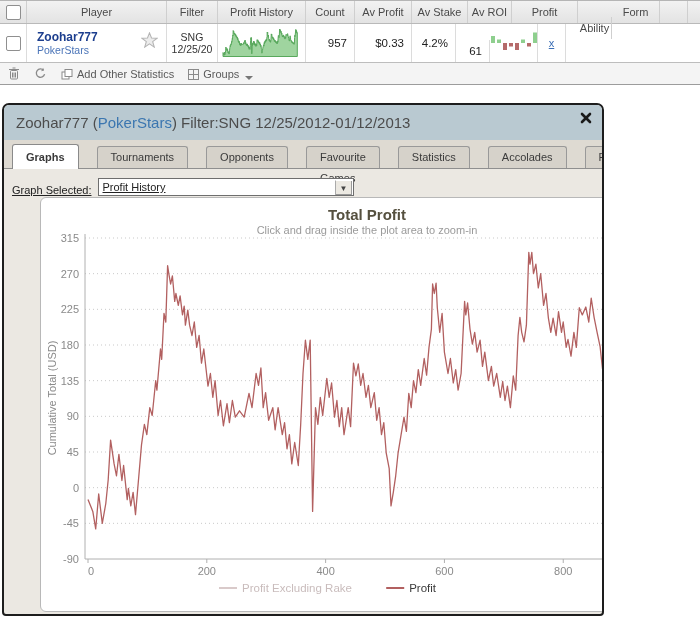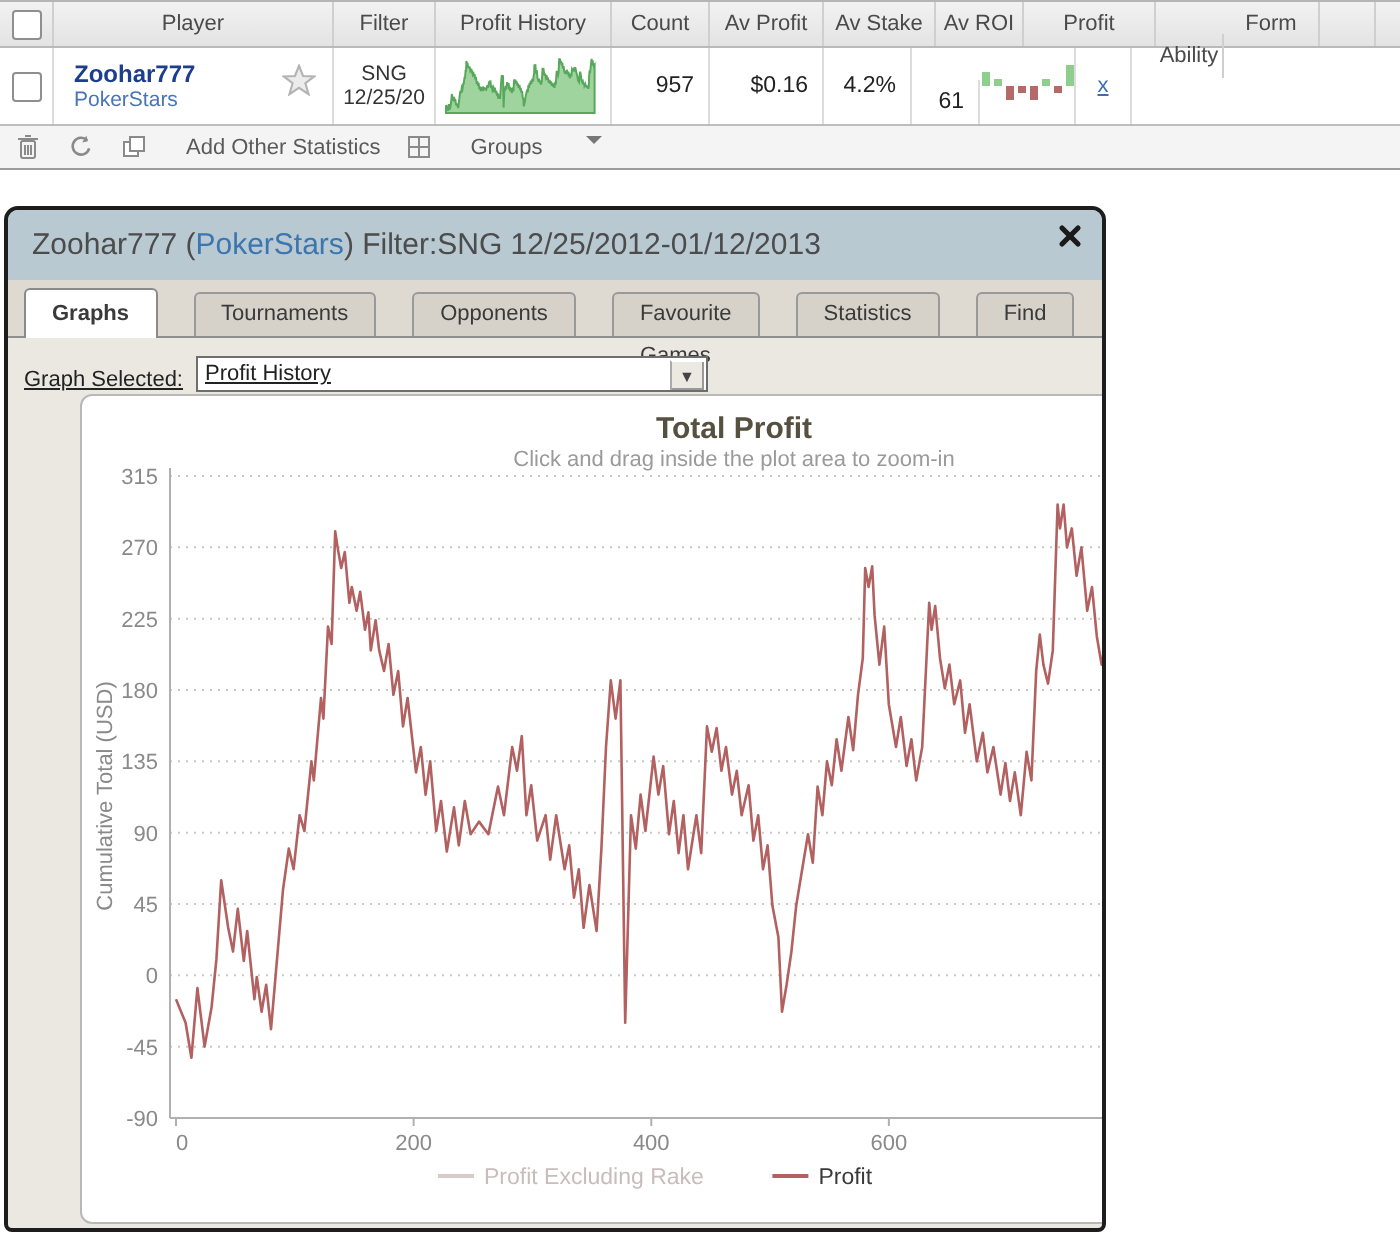--- a/index.html
+++ b/index.html
@@ -21,25 +21,25 @@
   .cb{width:13px;height:13px;background:#fff;border:1px solid #8f8f8f;border-radius:2px;}
   .playercell{flex-direction:column;align-items:flex-start!important;
               justify-content:center!important;padding-left:10px;}
   .pname{font-weight:bold;color:#1c3e8e;font-size:12px;line-height:14px;}
   .psite{color:#4a74b8;font-size:10.5px;line-height:13px;}
   .star{position:absolute;right:8px;top:8px;}
   .filtercell{flex-direction:column;font-size:10.5px;color:#333;line-height:12px;overflow:hidden;white-space:nowrap;}
   .removelink{color:#3b6eb5;text-decoration:underline;font-size:11px;}
   .toolbar{display:flex;align-items:center;gap:14px;height:21px;background:#f4f4f4;
            border-bottom:1px solid #9c9c9c;padding-left:8px;font-size:11px;color:#5a5a5a;}
-  .tbtn{display:flex;align-items:flex-start;gap:20px;cursor:default;}
+  .tbtn{display:flex;align-items:flex-end;gap:4px;cursor:default;}
   .caret{display:inline-block;width:0;height:0;border-left:4px solid transparent;
          border-right:4px solid transparent;border-top:4px solid #777;margin-left:2px;}
   
-  .popup{position:absolute;left:2px;top:103px;width:551px;height:513px;box-sizing:border-box;
+  .popup{position:absolute;left:2px;top:103px;width:602px;height:513px;box-sizing:border-box;
          border:2px solid #1d1d1d;border-radius:7px 7px 4px 4px;background:#ebe8e2;overflow:hidden;}
   .titlebar{position:relative;height:35px;background:#b9c9d1;display:flex;align-items:center;
             padding-left:12px;font-size:15px;color:#4c4c4c;}
   .titlesite{color:#3b76b0;}
   .closebtn{position:absolute;right:8px;top:5px;width:16px;height:16px;cursor:pointer;}
   .tabstrip{position:relative;height:28px;background:#dedad2;border-bottom:1px solid #8f8f8f;
             display:flex;align-items:flex-end;padding-left:8px;}
   .tab{height:21px;line-height:21px;padding:0 13px;font-size:11px;color:#3a3a3a;
        background:#d6d2ca;border:1px solid #999;border-bottom:none;border-radius:3px 3px 0 0;
        margin-right:18px;cursor:pointer;}
@@ -103,21 +103,21 @@
       <div class="cell c2 filtercell">
         <span>SNG</span>
         <span>12/25/20</span>
       </div>
       <div class="cell c3">
         <svg id="sparkline" width="82" height="32">
             <polygon points="2.0,25.6 2.6,26.8 3.0,28.4 3.4,25.1 3.8,27.9 4.3,26.0 4.6,23.8 4.9,20.0 5.4,22.3 5.7,23.4 6.0,21.4 6.3,23.8 6.6,22.4 7.0,25.6 7.2,24.6 7.5,26.2 7.8,24.9 8.1,27.1 8.5,23.8 8.9,20.5 9.2,18.5 9.5,19.5 9.9,16.9 10.2,17.7 10.7,14.4 10.8,15.3 11.3,11.4 11.5,12.3 11.8,8.0 12.0,8.8 12.2,3.5 12.4,4.3 12.6,5.2 12.8,4.5 13.1,6.9 13.3,6.1 13.6,7.3 13.8,6.3 14.1,8.1 14.4,7.3 14.5,9.1 14.8,7.7 15.0,9.1 15.3,10.1 15.6,8.8 16.0,11.2 16.3,10.1 16.6,12.7 16.9,11.4 17.4,14.9 17.7,13.7 18.0,15.9 18.3,14.4 18.7,17.7 19.0,16.3 19.4,18.6 19.8,16.5 20.1,18.4 20.5,16.3 20.9,17.8 21.4,17.2 22.1,17.8 22.7,15.6 23.0,16.9 23.6,13.7 23.9,14.8 24.2,13.2 24.5,16.9 24.8,15.5 25.2,18.1 25.7,16.9 26.0,19.0 26.4,16.9 26.9,19.5 27.2,18.4 27.5,20.8 27.8,19.5 28.1,22.3 28.5,20.2 29.0,22.4 29.3,18.5 29.6,13.7 29.9,10.6 30.2,12.3 30.5,10.6 30.8,26.8 31.2,16.9 31.5,18.5 31.8,15.9 32.1,17.7 32.6,14.1 33.0,15.9 33.3,14.6 33.6,17.8 33.9,16.3 34.2,18.7 34.6,16.9 34.9,19.5 35.4,16.9 35.7,18.7 36.1,12.7 36.4,13.9 36.7,12.8 37.0,14.8 37.3,13.7 37.7,15.9 38.0,14.8 38.3,16.9 38.7,15.5 39.1,18.1 39.4,16.9 39.7,19.5 40.0,18.4 40.3,21.2 40.7,22.7 40.9,26.2 41.2,24.9 41.5,23.4 41.8,21.2 42.2,19.5 42.6,17.8 42.9,19.2 43.2,15.6 43.5,16.9 43.8,14.4 44.1,15.5 44.4,13.3 44.7,14.8 45.2,12.3 45.5,13.8 45.8,11.2 46.1,9.5 46.2,5.2 46.4,6.1 46.7,5.2 46.8,7.5 47.1,9.8 47.4,8.0 47.7,11.7 48.2,13.7 48.5,12.3 48.9,14.6 49.2,13.3 49.5,15.3 49.9,13.7 50.3,6.9 50.5,8.1 50.7,7.0 51.0,9.5 51.3,10.9 51.6,9.8 51.9,11.7 52.3,10.6 52.6,13.0 52.9,11.7 53.4,14.4 53.8,13.0 54.1,14.9 54.5,13.7 54.9,15.9 55.2,14.5 55.5,16.3 55.8,14.9 56.2,16.9 56.6,13.9 56.9,15.3 57.2,10.1 57.4,8.4 57.7,9.8 58.0,10.7 58.3,9.1 58.6,2.2 58.7,3.4 58.9,2.2 59.2,4.3 59.5,3.4 59.8,5.6 60.1,4.3 60.5,7.3 60.8,6.1 61.1,8.5 61.4,9.8 61.7,8.5 62.1,10.1 62.4,7.9 62.8,9.8 63.0,8.8 63.4,11.2 63.6,10.5 64.0,12.1 64.4,9.8 64.7,11.2 65.0,7.5 65.4,8.1 65.9,7.4 66.3,8.8 66.6,6.6 67.0,8.4 67.3,9.8 67.7,11.2 68.0,13.2 68.5,14.1 68.9,9.9 69.1,8.8 69.5,10.9 69.7,12.9 70.1,14.1 70.4,13.6 70.8,15.3 71.0,14.4 71.2,15.9 71.6,15.0 71.9,16.4 72.1,15.5 72.5,16.9 72.7,15.9 72.9,16.7 73.1,17.4 73.4,16.1 73.6,10.5 73.8,8.3 74.0,9.6 74.3,7.0 74.5,5.0 74.8,2.4 75.0,4.8 75.3,3.2 75.5,5.8 75.7,4.5 76.0,6.2 76.3,5.7 76.3,29.5 2.0,29.5" fill="#9fd49f" stroke="#58a85c" stroke-width="1"></polygon>
           </svg>
       </div>
       <div class="cell c4 num">957</div>
-      <div class="cell c5 num">$0.16</div>
+      <div class="cell c5 num">$0.33</div>
       <div class="cell c7 num">4.2%</div>
       <div class="cell c9 num">61</div>
       <div class="cell c10">
         <svg id="formbars" width="48" height="26">
             <rect x="1" y="6" width="4" height="7" fill="#8ecf8e"></rect>
             <rect x="7" y="9.5" width="4" height="3.5" fill="#8ecf8e"></rect>
             <rect x="13" y="13" width="4" height="7" fill="#b56a6a"></rect>
             <rect x="19" y="13" width="4" height="3.5" fill="#b56a6a"></rect>
             <rect x="25" y="13" width="4" height="7" fill="#b56a6a"></rect>
             <rect x="31" y="9.5" width="4" height="3.5" fill="#8ecf8e"></rect>
@@ -181,20 +181,21 @@
         </svg>
       </span>
     </div>
 
     <div class="tabstrip">
       <div class="tab active">Graphs</div>
       <div class="tab">Tournaments</div>
       <div class="tab">Opponents</div>
       <div class="tab">Favourite Games</div>
       <div class="tab">Statistics</div>
+      <div class="tab">Accolades</div>
       <div class="tab">Find</div>
     </div>
 
     <div class="graphrow">
       <span>Graph Selected:</span>
       <div class="selectbox">
         <span>Profit History</span>
         <span class="selectarrow">▼</span>
       </div>
     </div>

